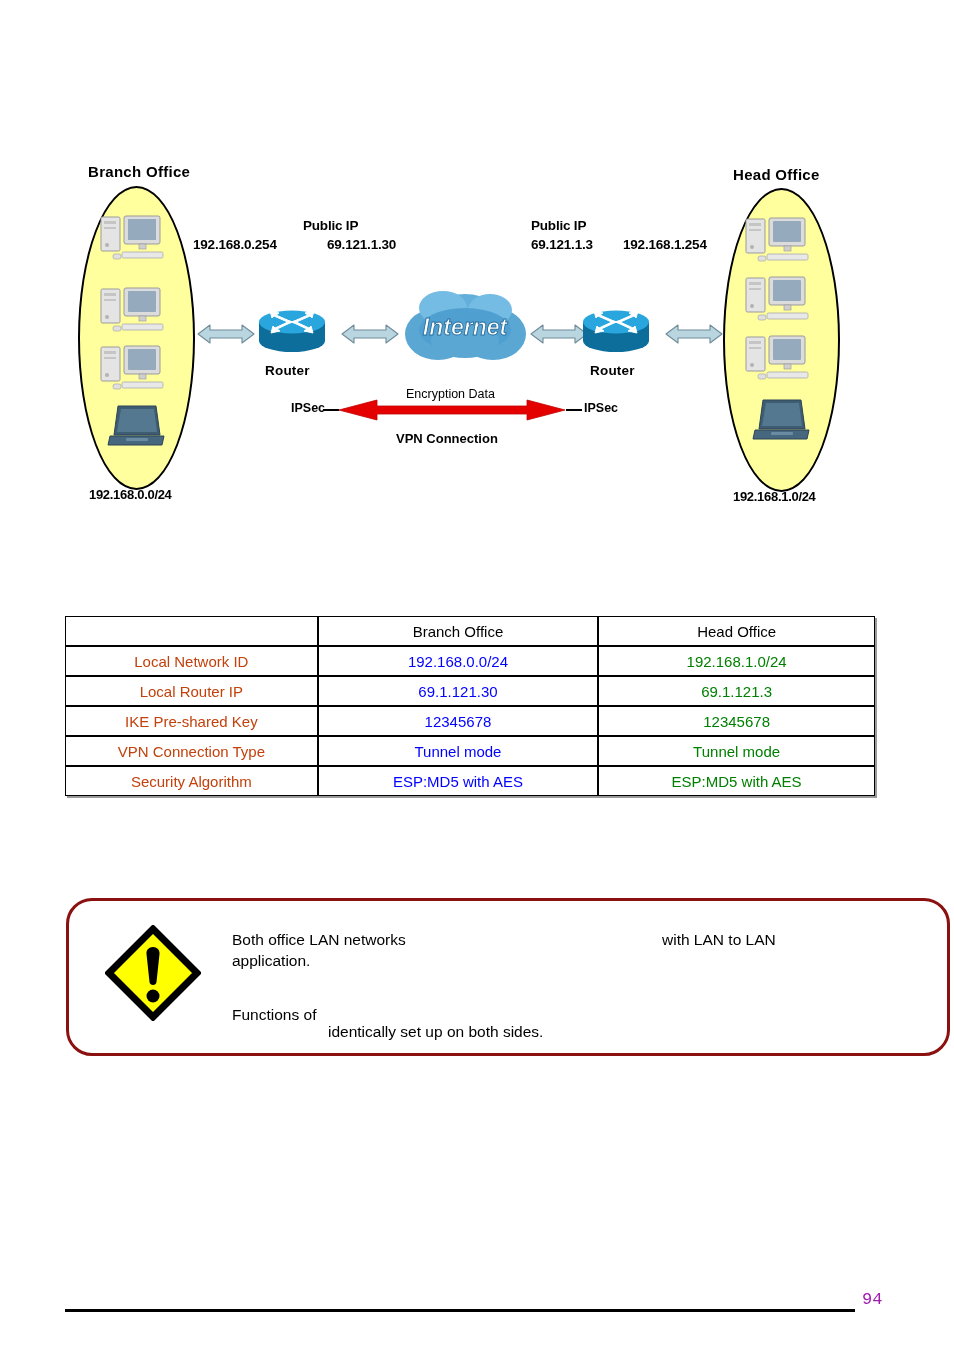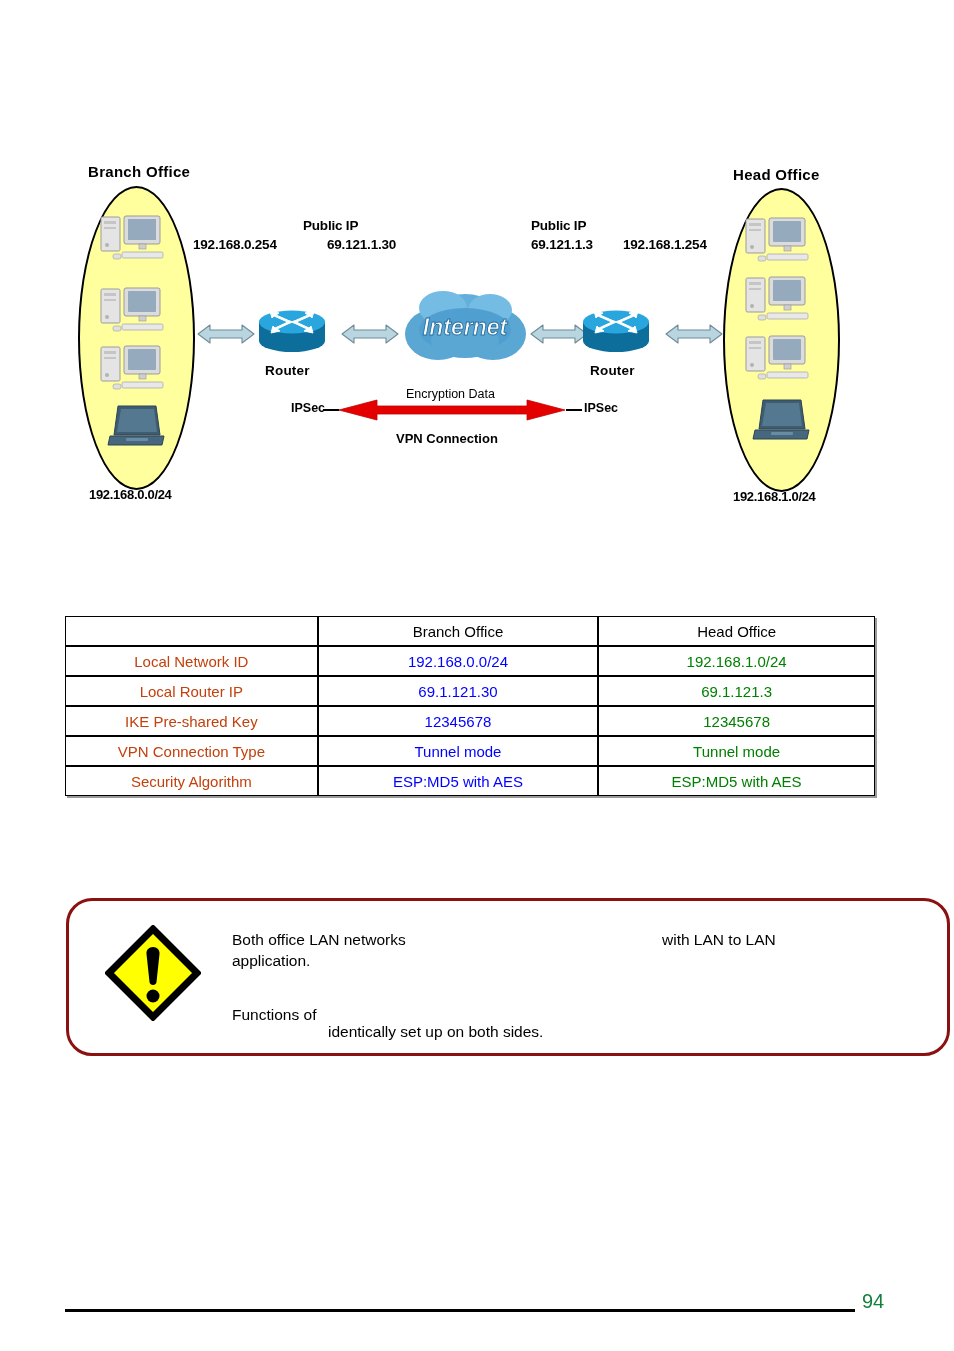--- a/index.html
+++ b/index.html
@@ -152,23 +152,23 @@
     left: 65px;
     top: 1309px;
     width: 790px;
     height: 3px;
     background: #000;
   }
   #page-number {
     position: absolute;
     left: 862px;
     top: 1290px;
-    font-size: 20px;
-    font-family: Liberation Sans, sans-serif;
-    color: #15803d;
+    font-size: 17px;
+    font-family: Liberation Mono, monospace;
+    color: #a21caf;
   }
 </style>
 </head>
 <body>
 
 <div id="diagram">
 
   <div class="diag-label office-title" style="left:88px; top:163px;">Branch Office</div>
 
   <div class="office-oval" style="left:78px; top:186px; width:113px; height:300px;"></div>

